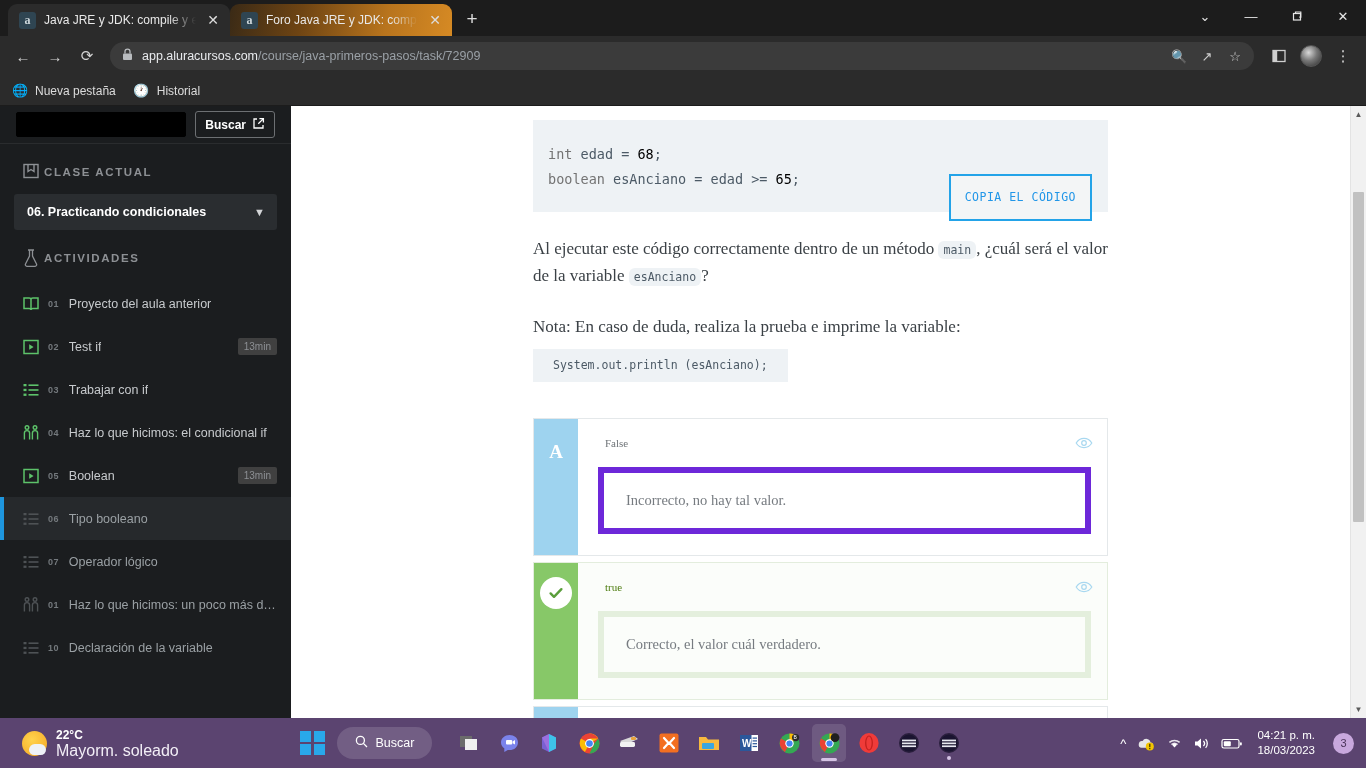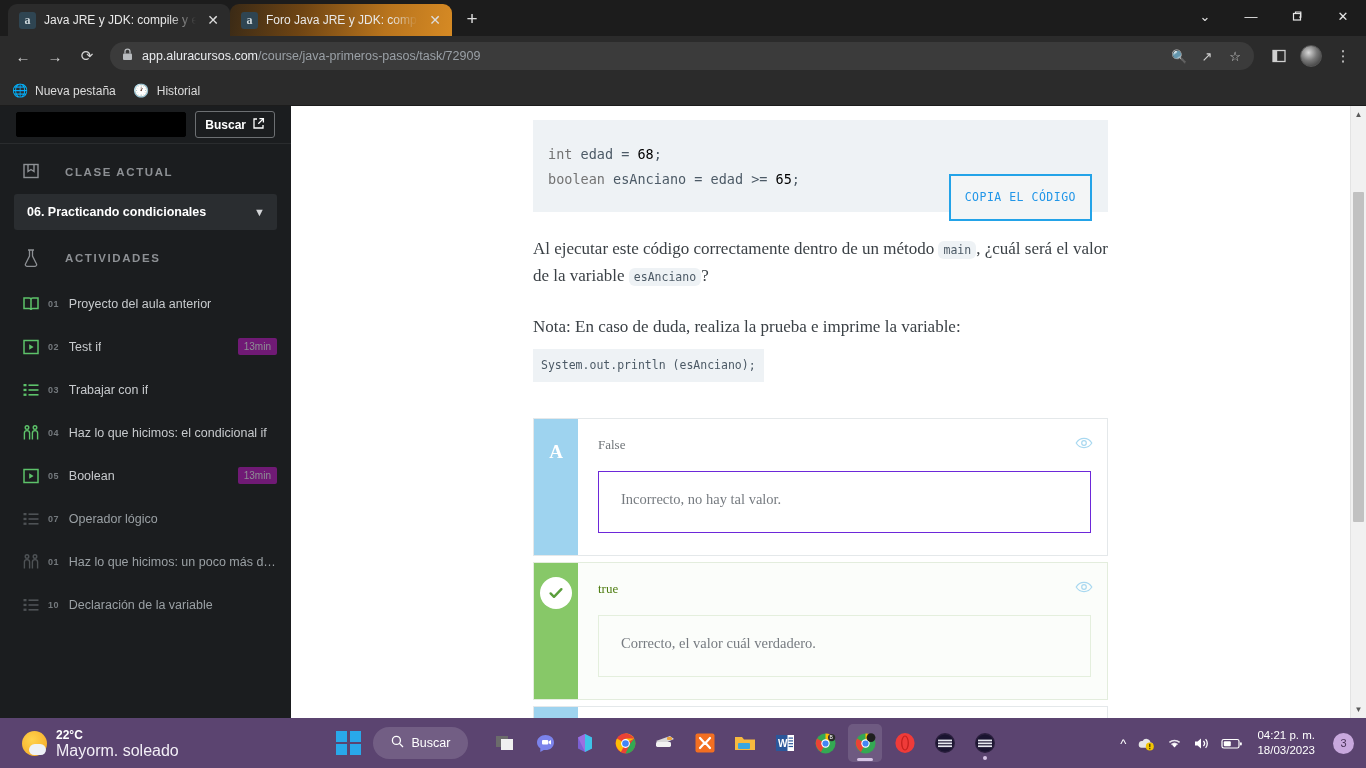--- a/index.html
+++ b/index.html
@@ -103,21 +103,21 @@
     flex: 1; height: 25px; background: #000; border: 1px solid #000; border-radius: 2px;
   }
   .search-btn {
     height: 27px; padding: 0 9px; border: 1px solid #6d7073; border-radius: 3px;
     background: transparent; color: #fff; font-size: 12px; font-weight: bold;
     display: flex; align-items: center; gap: 6px;
   }
   .ext-ico { font-size: 12px; }
 
   .side-head {
-    display: flex; align-items: center; gap: 25px; padding: 18px 20px 10px 22px;
+    display: flex; align-items: center; gap: 4px; padding: 18px 20px 10px 22px;
   }
   .side-head .lbl {
     color: #8d9094; font-size: 11.5px; letter-spacing: 1.6px; font-weight: 600;
   }
   .side-ico { width: 18px; height: 20px; color: #8d9094; }
 
   .current-class {
     margin: 2px 14px 0 14px; background: #2a2d30; border-radius: 3px;
     height: 36px; display: flex; align-items: center; justify-content: space-between;
     padding: 0 12px 0 13px;
@@ -138,21 +138,21 @@
   .act .ai { width: 18px; height: 18px; flex-shrink: 0; color: #5dc26a; }
   .act.muted .ai { color: #4e5255; }
   .act .num {
     font-size: 9px; color: #74797d; font-weight: bold; letter-spacing: .4px;
     flex-shrink: 0; margin-left: -2px;
   }
   .act .nm { font-size: 12.5px; color: #c7cacd; white-space: nowrap;
              overflow: hidden; text-overflow: ellipsis; }
   .act.muted .nm { color: #9aa0a4; }
   .act .dur {
-    margin-left: auto; font-size: 10px; color: #8d9094; background: #701a75;
+    margin-left: auto; font-size: 10px; color: #8d9094; background: #404040;
     padding: 3px 6px; border-radius: 2px; flex-shrink: 0;
   }
 
   
   .content {
     flex: 1; position: relative; background: #fff; overflow: hidden;
   }
   .content-inner { width: 100%; padding: 0 16px 0 0; }
   .article { width: 575px; margin-left: 242px; padding-top: 14px; }
 
@@ -173,21 +173,21 @@
   .para {
     font-family: "Liberation Serif", serif; font-size: 17px; line-height: 25px;
     color: #3b4146; margin-top: 24px;
   }
   code.inline {
     font-family: "DejaVu Sans Mono", monospace; font-size: 11.5px;
     background: #eef2f5; color: #4c5a66; padding: 2px 5px; border-radius: 6px;
   }
   .printline {
     font-family: "DejaVu Sans Mono", monospace; font-size: 11.5px;
-    background: #eef2f5; color: #4c5a66; padding: 4px 8px; display: inline-block;
+    background: #eef2f5; color: #4c5a66; padding: 4px 20px; display: inline-block;
     margin-top: 10px;
   }
 
   .answers { margin-top: 36px; width: 575px; }
   .answer {
     display: flex; border: 1px solid #e4e8ea; margin-bottom: 6px; min-height: 138px;
     background: #fff;
   }
   .answer.correct { background: #fbfdfa; border-color: #e3eddd; }
   .ans-bar {
@@ -198,26 +198,27 @@
   .ans-bar.green { background: #87c868; }
   .ans-letter { color: #fff; font-size: 19px; font-weight: bold;
                 font-family: "Liberation Serif", serif; }
   .check-circle {
     position: absolute; top: 14px; left: 50%; transform: translateX(-50%);
     width: 32px; height: 32px; border-radius: 50%; background: #fff;
     display: flex; align-items: center; justify-content: center;
   }
   .ans-body { flex: 1; padding: 18px 16px 20px 20px; position: relative; }
   .ans-text {
-    font-family: "Liberation Serif", serif; font-size: 13px; color: #6f7478;
+    font-family: "Liberation Serif", serif; font-size: 11px; color: #6f7478;
     margin-bottom: 18px;
+    margin-left: 7px;
   }
   .answer.correct .ans-text { color: #4d7c0f; }
   .feedback {
-    border: 1px solid #6d28d9; padding: 19px 22px; min-height: 62px;
+    border: 6px solid #6d28d9; padding: 19px 22px; min-height: 62px;
     font-family: "Liberation Serif", serif; font-size: 14.5px; color: #767b80;
   }
   .answer.correct .feedback { border-color: #e4efdd; }
   .eye {
     position: absolute; right: 14px; top: 15px; width: 18px; height: 18px;
     color: #a8d8f0;
   }
 
   
   .vscroll {
@@ -226,21 +227,21 @@
   }
   .vs-arrow { height: 17px; display: flex; align-items: center;
               justify-content: center; color: #5a5a5a; font-size: 8px; }
   .vs-arrow.bottom { position: absolute; bottom: 0; left: 0; right: 0; }
   .vs-thumb { position: absolute; left: 2px; right: 2px; top: 86px;
               height: 330px; background: #c1c1c1; border-radius: 1px; }
 
   
   .taskbar {
     position: absolute; left: 0; right: 0; bottom: 0; height: 50px;
-    background: #5b4470; display: flex; align-items: center; gap: 36px;
+    background: #5b4470; display: flex; align-items: center;
   }
   .weather { display: flex; align-items: center; gap: 9px; padding-left: 22px;
              width: 300px; }
   .w-sun {
     width: 25px; height: 25px; border-radius: 50%;
     background: radial-gradient(circle at 40% 35%, #ffd34d, #f5a623);
     position: relative; flex-shrink: 0;
   }
   .w-sun::after {
     content: ""; position: absolute; left: 7px; bottom: 1px; width: 17px; height: 11px;
@@ -458,20 +459,36 @@
           <svg width="18" height="18" viewBox="0 0 18 18">
               <rect x="2" y="2.5" width="14" height="13" fill="none" stroke="currentColor" stroke-width="1.5"></rect>
               <path d="M7.2 6.2v5.6l4.4-2.8z" fill="currentColor"></path>
             </svg>
         </span>
         <span class="num">05</span>
         <span class="nm">Boolean</span>
         <span class="dur">13min</span>
       </div>
 
+      <div class="act active muted">
+        <span class="ai">
+          <svg width="18" height="18" viewBox="0 0 18 18">
+              <g fill="currentColor">
+                <rect x="1.5" y="3" width="3" height="2.3"></rect>
+                <rect x="1.5" y="7.8" width="3" height="2.3"></rect>
+                <rect x="1.5" y="12.6" width="3" height="2.3"></rect>
+                <rect x="6.5" y="3.4" width="10" height="1.6"></rect>
+                <rect x="6.5" y="8.2" width="10" height="1.6"></rect>
+                <rect x="6.5" y="13" width="10" height="1.6"></rect>
+              </g>
+            </svg>
+        </span>
+        <span class="num">06</span>
+        <span class="nm">Tipo booleano</span>
+      </div>
 
       <div class="act muted">
         <span class="ai">
           <svg width="18" height="18" viewBox="0 0 18 18">
               <g fill="currentColor">
                 <rect x="1.5" y="3" width="3" height="2.3"></rect>
                 <rect x="1.5" y="7.8" width="3" height="2.3"></rect>
                 <rect x="1.5" y="12.6" width="3" height="2.3"></rect>
                 <rect x="6.5" y="3.4" width="10" height="1.6"></rect>
                 <rect x="6.5" y="8.2" width="10" height="1.6"></rect>

